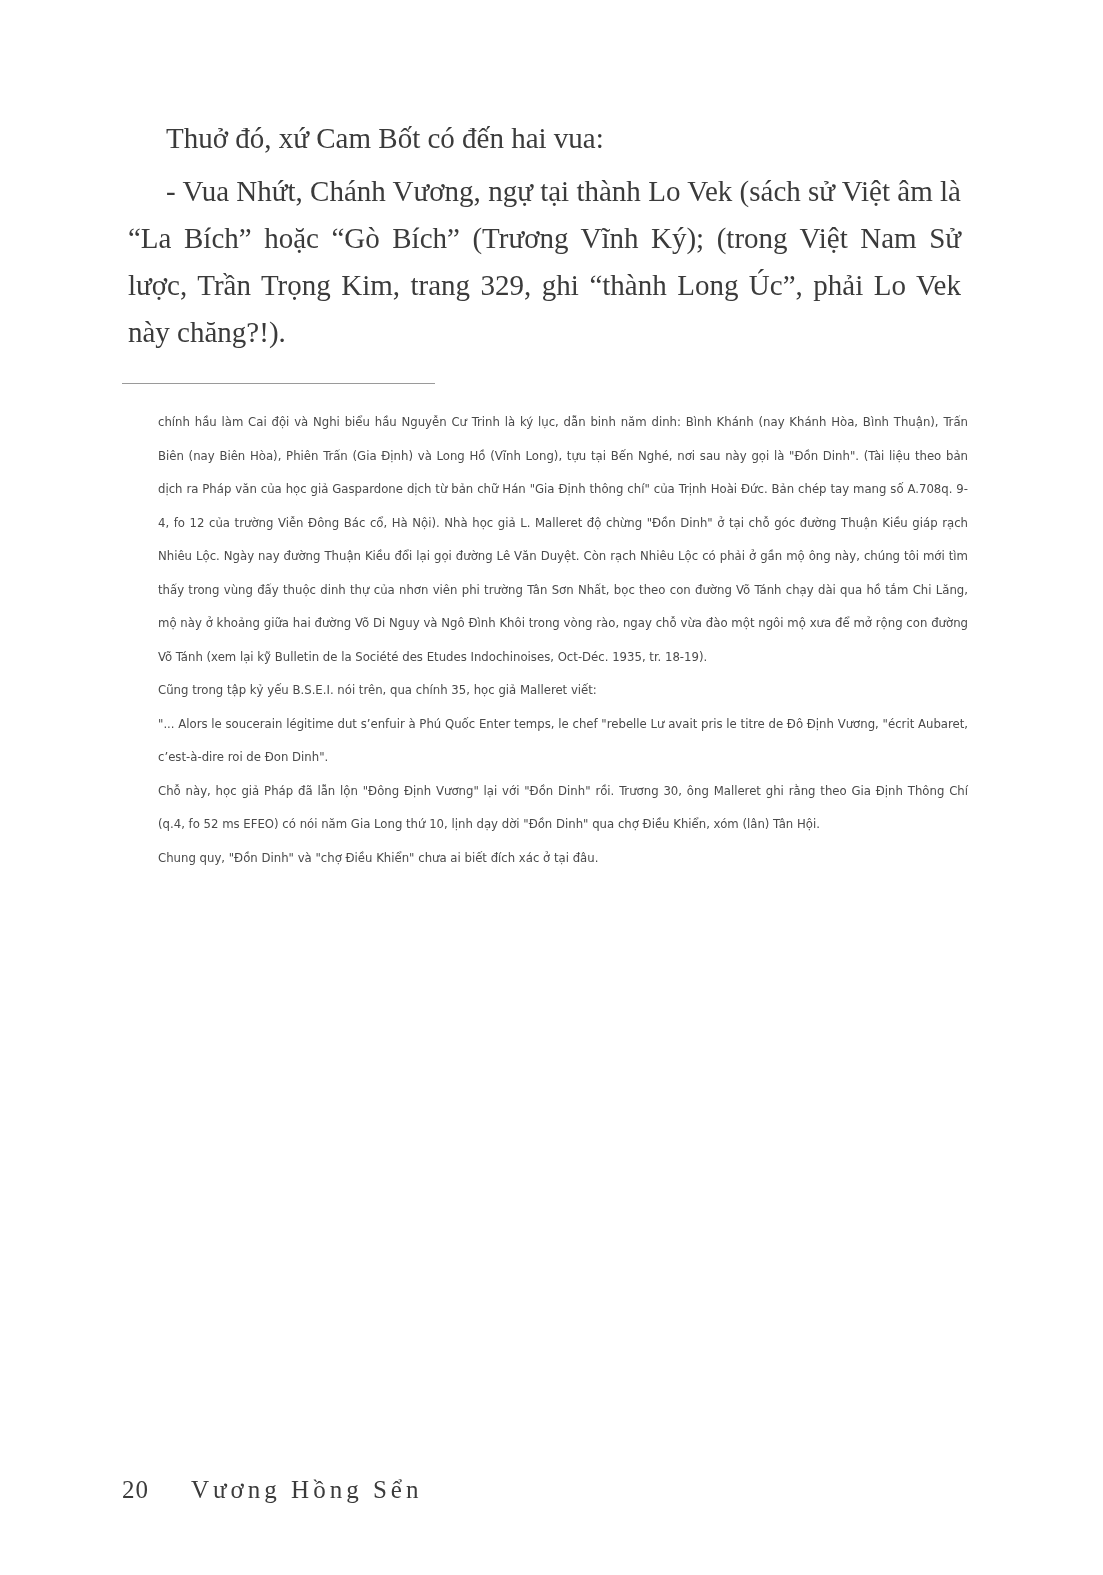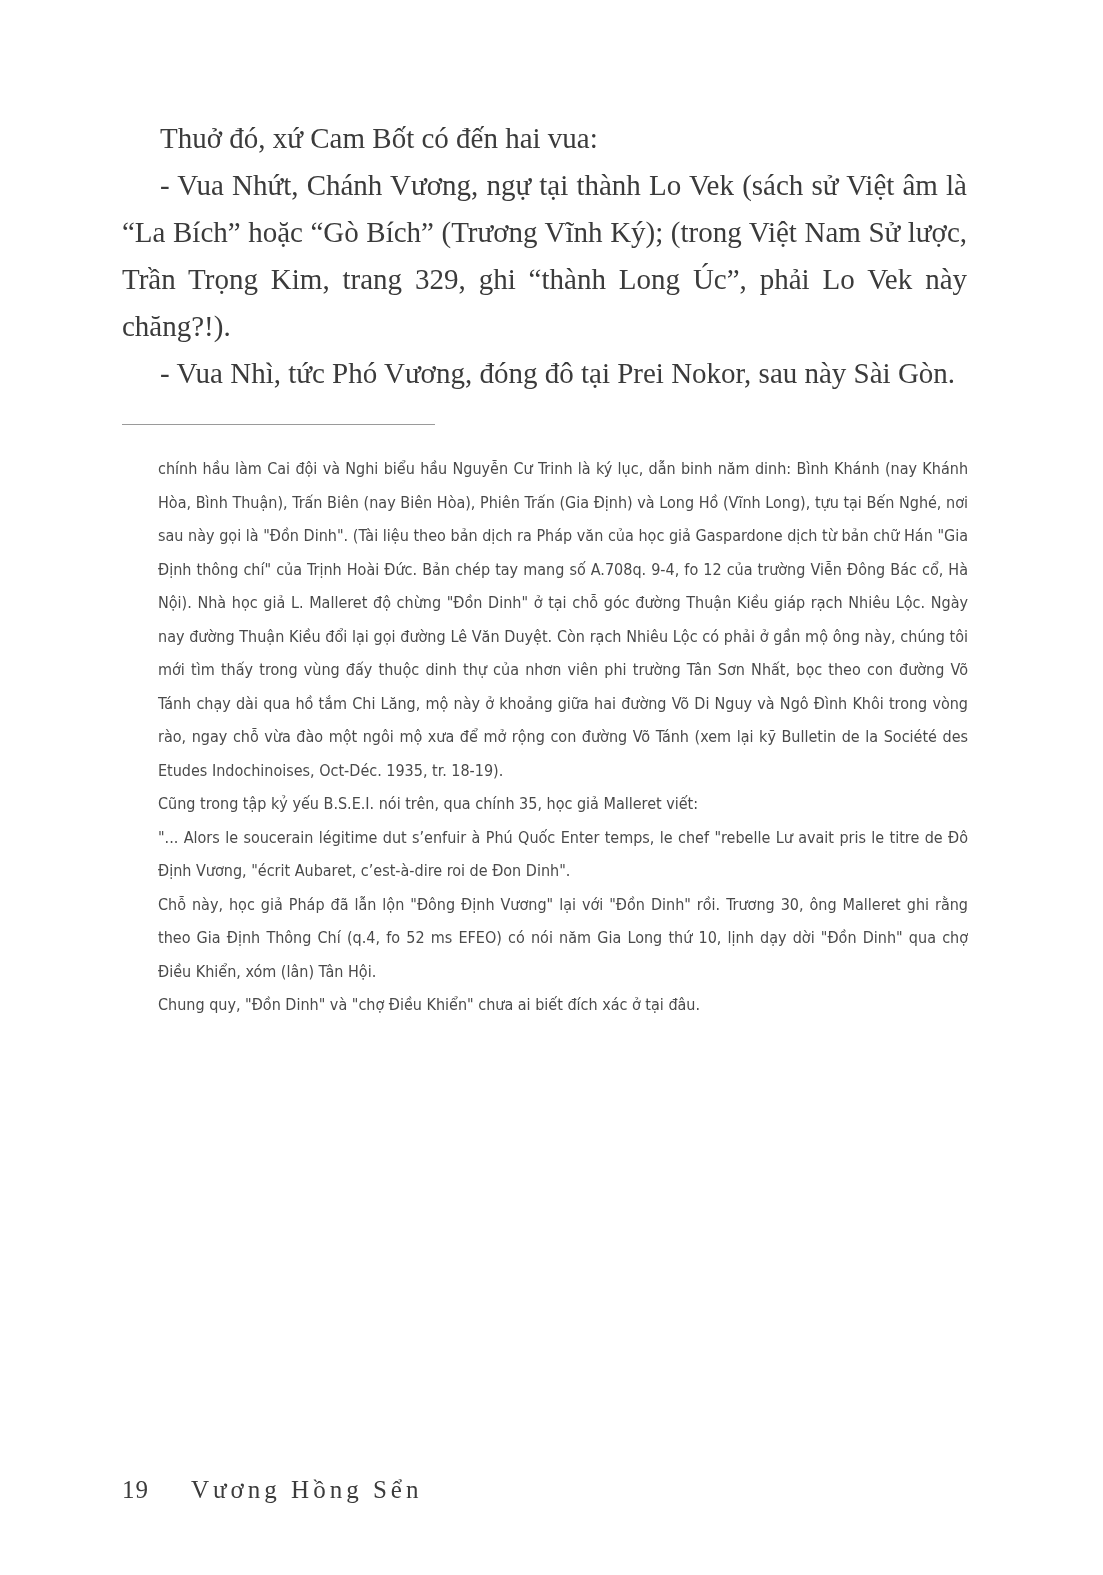--- a/index.html
+++ b/index.html
@@ -18,36 +18,36 @@
   }
   .main-text {
     margin-top: 115px;
     font-family: "Liberation Serif", "DejaVu Serif", serif;
     font-size: 29px;
     line-height: 47px;
     color: #3b3b3b;
     text-align: justify;
   }
   .main-text p {
-    margin: 0;
+    margin: 6px;
     text-indent: 38px;
   }
   .fn-rule {
     margin-top: 27px;
     width: 313px;
     height: 1px;
     background: #9a9a9a;
   }
   .footnotes {
-    margin-top: 27px;
+    margin-top: 21px;
     padding-left: 36px;
     width: 810px;
     box-sizing: content-box;
     font-family: "DejaVu Sans", "Liberation Sans", sans-serif;
-    font-size: 16px;
+    font-size: 13px;
     line-height: 33.5px;
     color: #4a4a4a;
     text-align: justify;
     font-stretch: condensed;
   }
   .footnotes p {
     margin: 0;
   }
   .page-footer {
     position: absolute;
@@ -68,31 +68,30 @@
   }
 </style>
 </head>
 <body>
 
 <div class="page">
 
   <div class="main-text">
     <p>Thuở đó, xứ Cam Bốt có đến hai vua:</p>
     <p>- Vua Nhứt, Chánh Vương, ngự tại thành Lo Vek (sách sử Việt âm là “La Bích” hoặc “Gò Bích” (Trương Vĩnh Ký); (trong Việt Nam Sử lược, Trần Trọng Kim, trang 329, ghi “thành Long Úc”, phải Lo Vek này chăng?!).</p>
-    <p>- Vua Nhì, tức Phó Vương, đóng đô tại Prei Nokor, sau này Sài Gòn.</p>
   </div>
 
   <div class="fn-rule"></div>
 
   <div class="footnotes">
     <p>chính hầu làm Cai đội và Nghi biểu hầu Nguyễn Cư Trinh là ký lục, dẫn binh năm dinh: Bình Khánh (nay Khánh Hòa, Bình Thuận), Trấn Biên (nay Biên Hòa), Phiên Trấn (Gia Định) và Long Hồ (Vĩnh Long), tựu tại Bến Nghé, nơi sau này gọi là "Đồn Dinh". (Tài liệu theo bản dịch ra Pháp văn của học giả Gaspardone dịch từ bản chữ Hán "Gia Định thông chí" của Trịnh Hoài Đức. Bản chép tay mang số A.708q. 9-4, fo 12 của trường Viễn Đông Bác cổ, Hà Nội). Nhà học giả L. Malleret độ chừng "Đồn Dinh" ở tại chỗ góc đường Thuận Kiều giáp rạch Nhiêu Lộc. Ngày nay đường Thuận Kiều đổi lại gọi đường Lê Văn Duyệt. Còn rạch Nhiêu Lộc có phải ở gần mộ ông này, chúng tôi mới tìm thấy trong vùng đấy thuộc dinh thự của nhơn viên phi trường Tân Sơn Nhất, bọc theo con đường Võ Tánh chạy dài qua hồ tắm Chi Lăng, mộ này ở khoảng giữa hai đường Võ Di Nguy và Ngô Đình Khôi trong vòng rào, ngay chỗ vừa đào một ngôi mộ xưa để mở rộng con đường Võ Tánh (xem lại kỹ Bulletin de la Société des Etudes Indochinoises, Oct-Déc. 1935, tr. 18-19).</p>
     <p>Cũng trong tập kỷ yếu B.S.E.I. nói trên, qua chính 35, học giả Malleret viết:</p>
     <p>"... Alors le soucerain légitime dut s’enfuir à Phú Quốc Enter temps, le chef "rebelle Lư avait pris le titre de Đô Định Vương, "écrit Aubaret, c’est-à-dire roi de Đon Dinh".</p>
     <p>Chỗ này, học giả Pháp đã lẫn lộn "Đông Định Vương" lại với "Đồn Dinh" rồi. Trương 30, ông Malleret ghi rằng theo Gia Định Thông Chí (q.4, fo 52 ms EFEO) có nói năm Gia Long thứ 10, lịnh dạy dời "Đồn Dinh" qua chợ Điều Khiển, xóm (lân) Tân Hội.</p>
     <p>Chung quy, "Đồn Dinh" và "chợ Điều Khiển" chưa ai biết đích xác ở tại đâu.</p>
   </div>
 
   <div class="page-footer">
-    <span class="page-number">19</span>
+    <span class="page-number">20</span>
     <span class="author">Vương Hồng Sển</span>
   </div>
 
 </div>
 
 </body></html>

